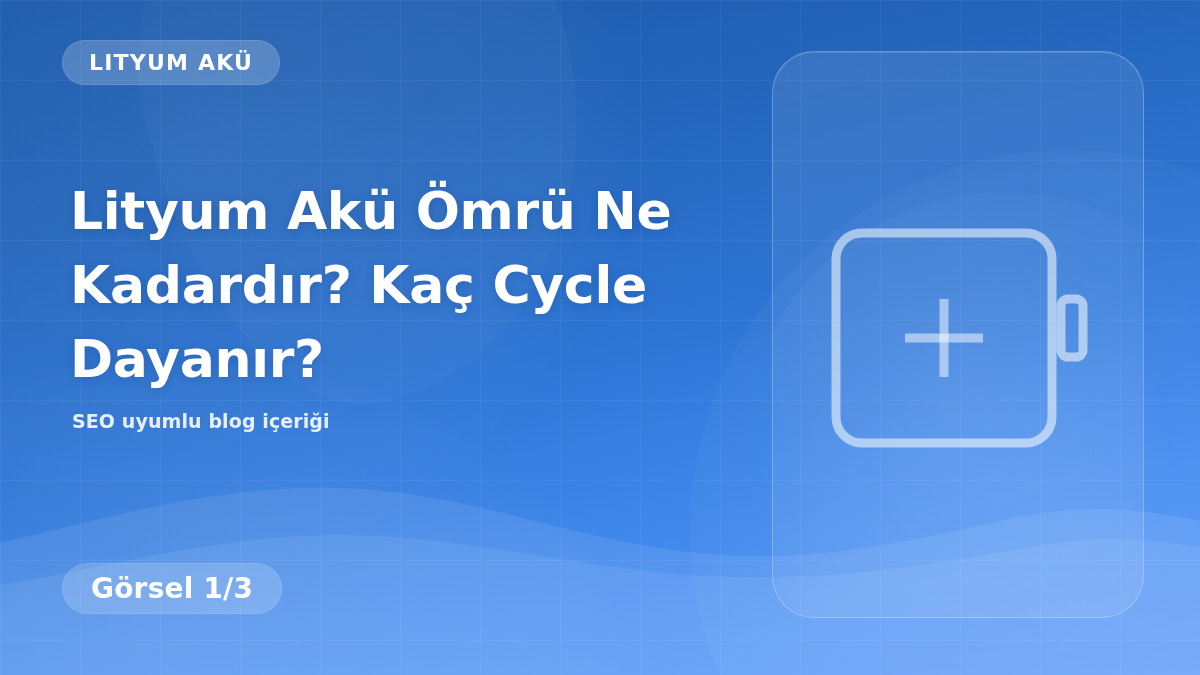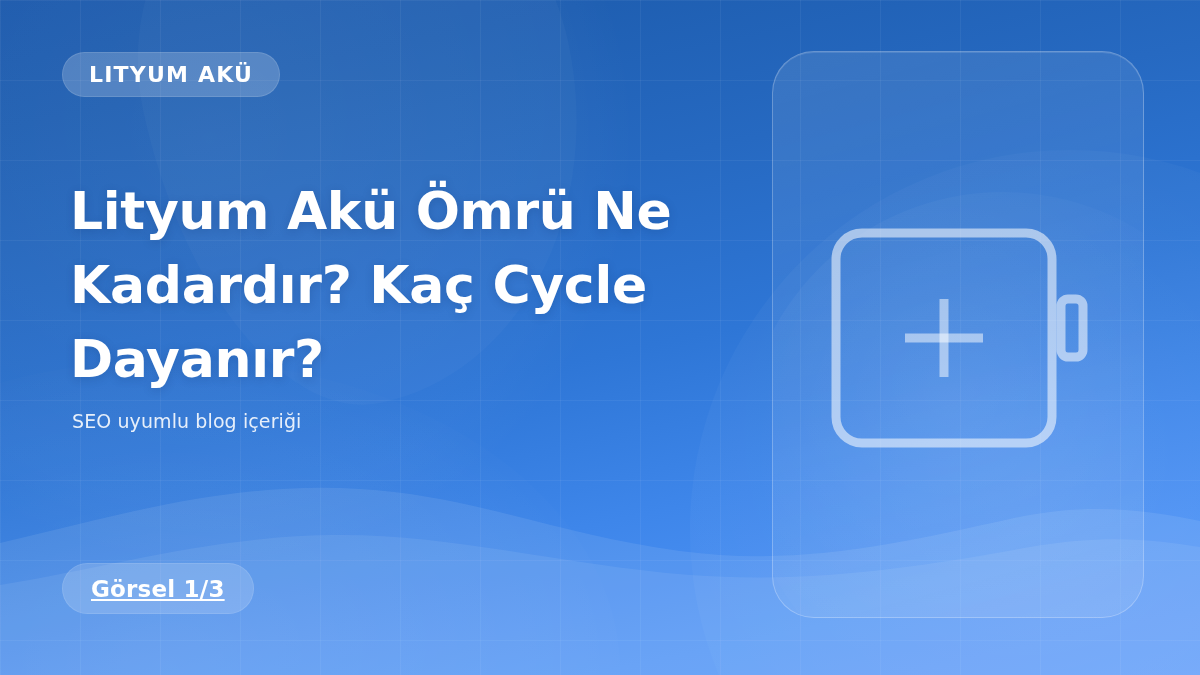--- a/index.html
+++ b/index.html
@@ -95,21 +95,21 @@
   }
 
   .pill{
     display:inline-flex; align-items:center; justify-content:center;
     border-radius:999px;
     color:#ffffff;
     white-space:nowrap;
   }
 
   .badge-top{
-    position:absolute; left:0; top:52px;
+    position:absolute; left:0; top:40px;
     height:45px; padding:0 26px;
     background:rgba(255,255,255,.20);
     border:1px solid rgba(255,255,255,.12);
     font-size:22px; font-weight:700; letter-spacing:1.2px;
   }
 
   .headline{
     position:absolute; left:8px; top:175px;
     width:620px;
     color:#ffffff;
@@ -117,30 +117,30 @@
     font-weight:700;
     line-height:1.42;
     letter-spacing:-0.3px;
     text-shadow:0 2px 10px rgba(10,40,90,.18);
   }
 
   .subhead{
     position:absolute; left:10px; top:410px;
     color:rgba(255,255,255,.88);
     font-size:19px;
-    font-weight:400;
+    font-weight:700;
     letter-spacing:.1px;
   }
 
   .badge-bottom{
     position:absolute; left:0; top:563px;
     height:51px; padding:0 28px;
     background:rgba(255,255,255,.17);
     border:1px solid rgba(255,255,255,.10);
-    font-size:23px; font-weight:700; letter-spacing:.2px;text-decoration:underline;
+    font-size:28px; font-weight:700; letter-spacing:.2px;
   }
 </style>
 </head>
 <body>
 
 <div class="canvas">
 
   <div class="bg-layer">
     <div class="grid"></div>
     <div class="blob blob-a"></div>

